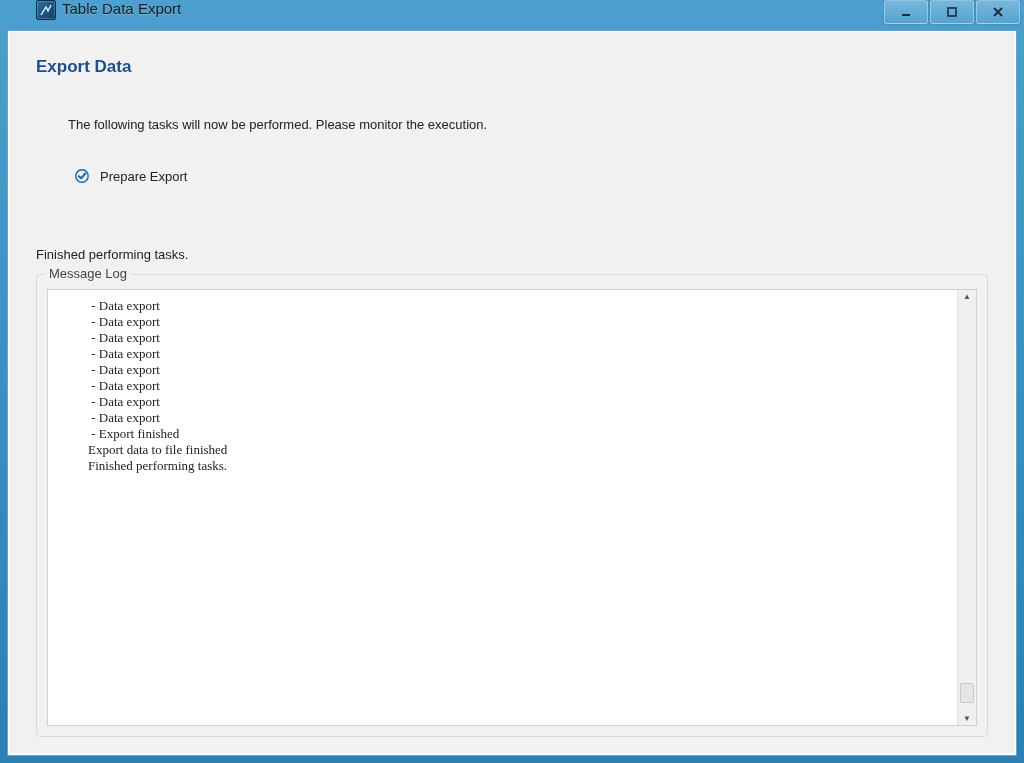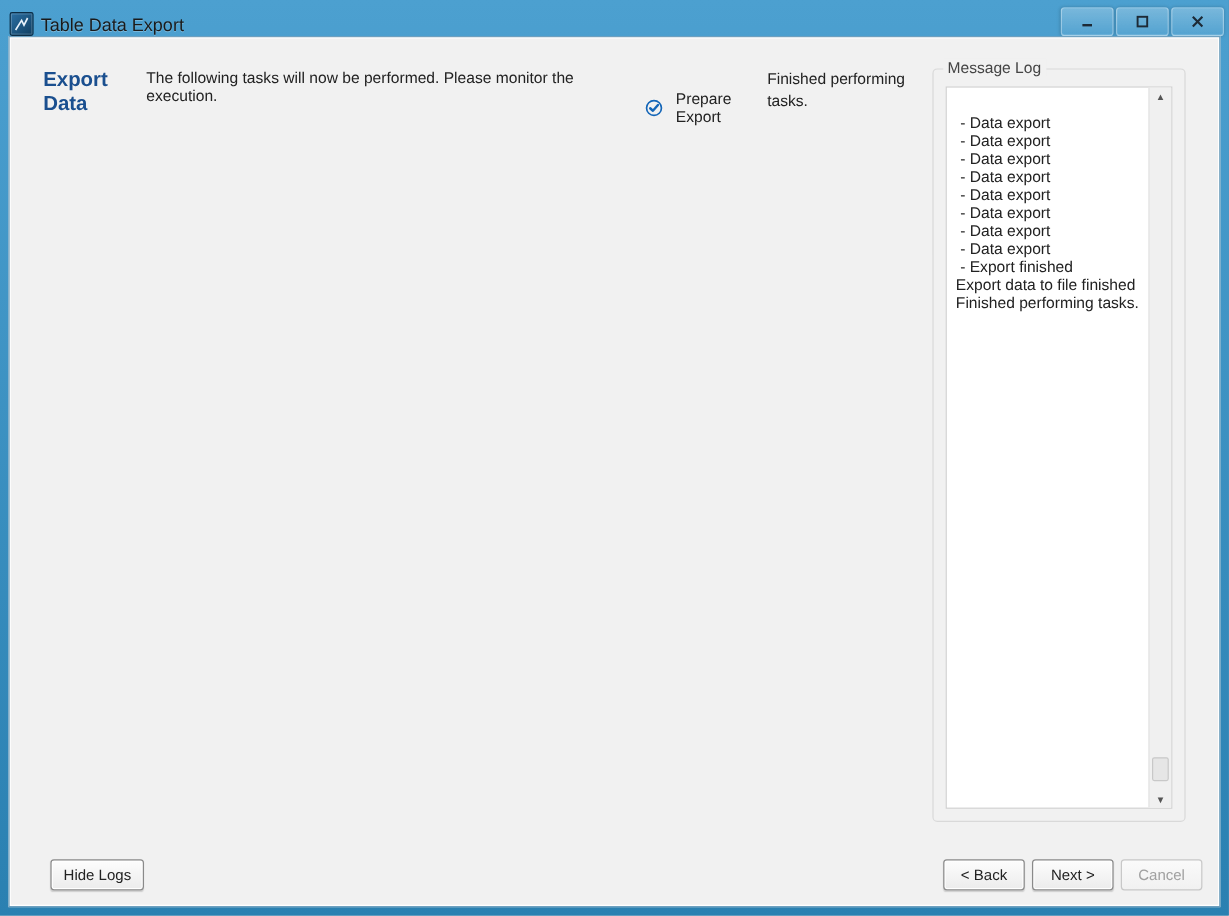--- a/index.html
+++ b/index.html
@@ -16,23 +16,24 @@
     width: 1024px;
     height: 763px;
     background: linear-gradient(to bottom, #4ca0d0 0, #2a80b1 100%);
     box-sizing: border-box;
     display: flex;
     flex-direction: column;
   }
   .titlebar {
     height: 30px;
     display: flex;
-    align-items: flex-end;
+    align-items: flex-start;
     padding: 0 4px 0 8px;
     color: #1b2a3a;
+    margin-left: 28px;
   }
   .titlebar .app-icon {
     width: 18px;
     height: 18px;
     background: linear-gradient(135deg, #2b6fa3, #0f3f62);
     border: 1px solid #0b2d46;
     box-shadow: inset 0 0 0 1px rgba(255,255,255,0.2);
     display: flex;
     align-items: center;
     justify-content: center;
@@ -73,40 +74,41 @@
     flex-direction: column;
     padding: 0;
     box-sizing: border-box;
     overflow: hidden;
   }
   .content {
     flex: 1 1 auto;
     padding: 26px 28px 10px 28px;
     overflow: hidden;
     display: flex;
-    flex-direction: row;
+    flex-direction: column;
   }
   h1.page-title {
     margin: 0 0 40px 0;
     font-size: 17px;
     font-weight: bold;
     color: #1a4f8f;
   }
   .intro {
     color: #222;
     margin-bottom: 30px;
+    margin-left: 32px;
   }
   .tasks {
     margin-left: 38px;
     margin-bottom: 56px;
   }
   .task-item {
     display: flex;
     align-items: center;
-    margin: 18px 0;
+    margin: 6px 0;
   }
   .task-item .check {
     width: 16px;
     height: 16px;
     margin-right: 10px;
     position: relative;
   }
   .task-item .label {
     color: #222;
   }
@@ -143,26 +145,27 @@
   }
   .log-box {
     flex: 1 1 auto;
     background: #ffffff;
     border: 1px solid #d0d0d0;
     display: flex;
     min-height: 0;
   }
   .log-text {
     flex: 1 1 auto;
-    padding: 22px 8px;
+    padding: 8px 8px;
     white-space: pre;
     color: #222;
-    font-family: Liberation Sans, sans-serif;
+    font-family: Liberation Serif, serif;
     font-size: 13px;
     overflow: hidden;
+    margin-left: 32px;
   }
   .log-scroll {
     width: 18px;
     background: #f0f0f0;
     border-left: 1px solid #e3e3e3;
     position: relative;
   }
   .scroll-arrow {
     position: absolute;
     left: 0; right: 0;
@@ -286,21 +289,14 @@
             <div class="log-scroll">
               <div class="scroll-arrow up">▲</div>
               <div class="scroll-thumb"></div>
               <div class="scroll-arrow down">▼</div>
             </div>
           </div>
         </div>
       </div>
     </div>
 
-    <div class="footer">
-      <button class="btn">Hide Logs</button>
-      <div class="spacer"></div>
-      <button class="btn">&lt; Back</button>
-      <button class="btn">Next &gt;</button>
-      <button class="btn disabled">Cancel</button>
-    </div>
   </div>
 </div>
 
 </body></html>

